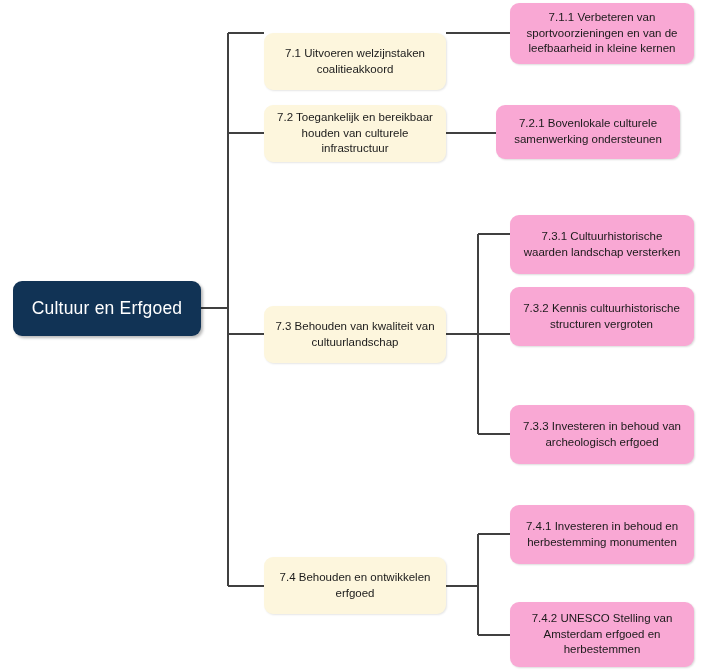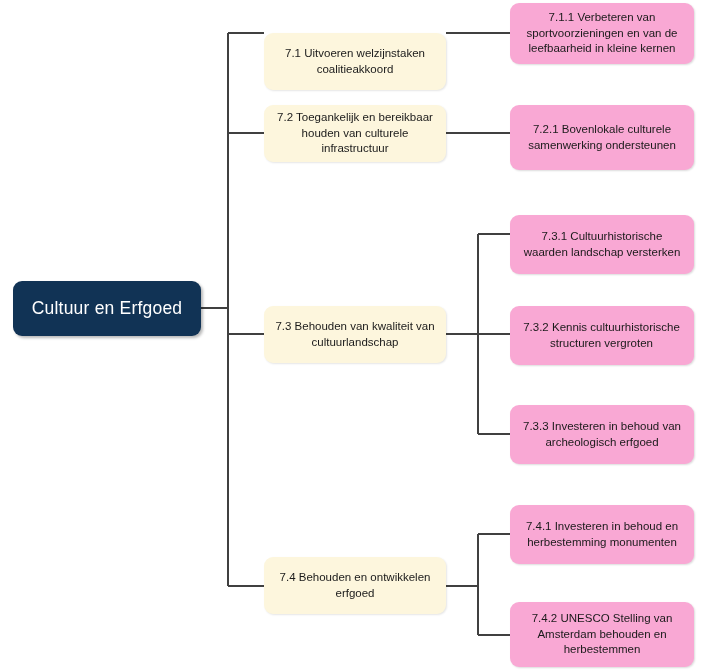--- a/index.html
+++ b/index.html
@@ -117,37 +117,37 @@
   </div>
 
   <div class="node node-level2" style="left:264px; top:557px; width:182px; height:57px;">
     <span class="node-label">7.4 Behouden en ontwikkelen erfgoed</span>
   </div>
 
   <div class="node node-level3" style="left:510px; top:3px; width:184px; height:61px;">
     <span class="node-label">7.1.1 Verbeteren van sportvoorzieningen en van de leefbaarheid in kleine kernen</span>
   </div>
 
-  <div class="node node-level3" style="left:510px; top:105px; width:184px; height:65px;">
+  <div class="node node-level3" style="left:496px; top:105px; width:184px; height:54px;">
     <span class="node-label">7.2.1 Bovenlokale culturele samenwerking ondersteunen</span>
   </div>
 
   <div class="node node-level3" style="left:510px; top:215px; width:184px; height:59px;">
     <span class="node-label">7.3.1 Cultuurhistorische waarden landschap versterken</span>
   </div>
 
-  <div class="node node-level3" style="left:510px; top:306px; width:184px; height:59px;padding-left:8px;">
+  <div class="node node-level3" style="left:510px; top:287px; width:184px; height:59px;padding-left:8px;">
     <span class="node-label">7.3.2 Kennis cultuurhistorische structuren vergroten</span>
   </div>
 
   <div class="node node-level3" style="left:510px; top:405px; width:184px; height:59px;">
     <span class="node-label">7.3.3 Investeren in behoud van archeologisch erfgoed</span>
   </div>
 
   <div class="node node-level3" style="left:510px; top:505px; width:184px; height:59px;">
     <span class="node-label">7.4.1 Investeren in behoud en herbestemming monumenten</span>
   </div>
 
   <div class="node node-level3" style="left:510px; top:602px; width:184px; height:65px;">
-    <span class="node-label">7.4.2 UNESCO Stelling van Amsterdam behouden en herbestemmen</span>
+    <span class="node-label">7.4.2 UNESCO Stelling van Amsterdam erfgoed en herbestemmen</span>
   </div>
 
 </div>
 
 </body></html>

